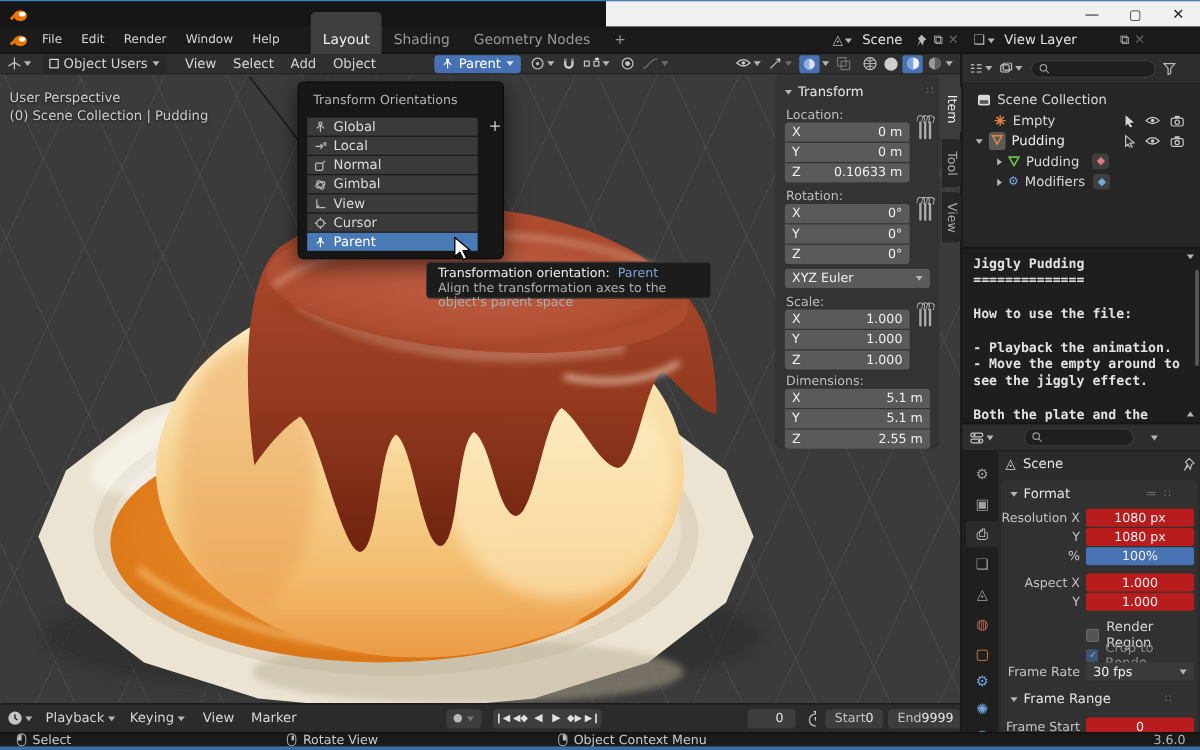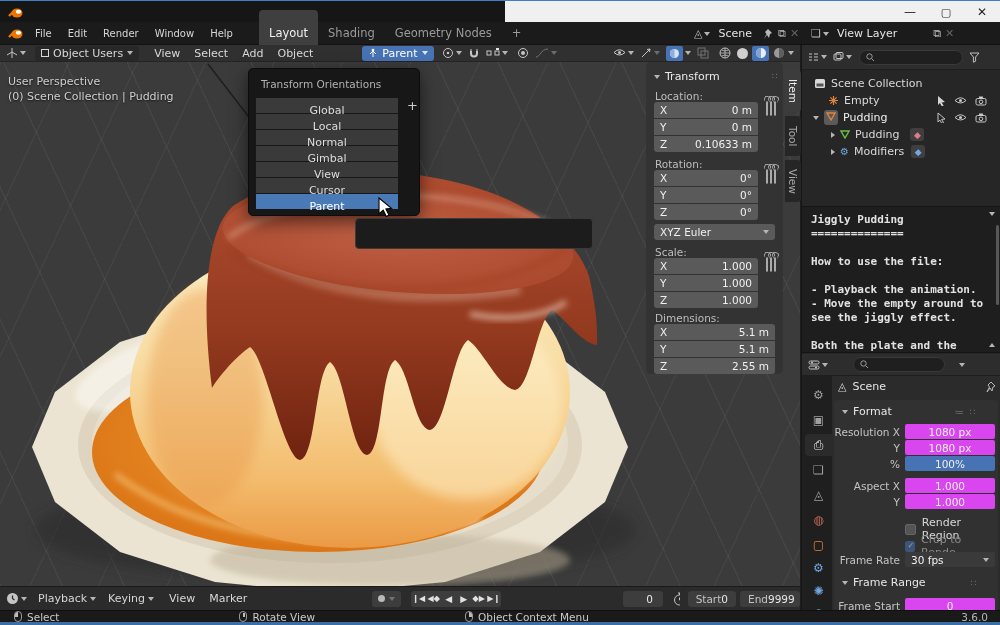--- a/index.html
+++ b/index.html
@@ -31,21 +31,21 @@
   .pill{display:flex;align-items:center;gap:4px;background:#282828;border-radius:3px;height:15px;padding:0 6px;}
   .pill.blue{background:#4772b4;color:#fff;}
   .hdr-ic{display:flex;align-items:center;gap:2px;margin:0 3px;color:#c5c5c5;}
   .sphere{width:11px;height:11px;border-radius:50%;display:inline-block;}
   .shade-btn{display:flex;align-items:center;justify-content:center;width:17px;height:15px;border-radius:2px;}
   .shade-btn.sel{background:#4772b4;}
   #vp-overlay{left:8px;top:74px;color:#cfcfcf;font-size:11px;line-height:15px;text-shadow:0 1px 2px rgba(0,0,0,.7);}
   
   #orient-menu{left:248px;top:68px;width:172px;height:148px;background:#171717;border:1px solid #0c0c0c;border-radius:5px;box-shadow:0 6px 18px rgba(0,0,0,.55);z-index:30;}
   #orient-title{position:absolute;left:12px;top:9px;color:#b2b2b2;font-size:10.5px;}
-  .om-item{position:absolute;left:7px;width:142px;height:15px;background:#3a3a3a;display:flex;align-items:center;gap:6px;padding:0 6px;color:#dcdcdc;font-size:11px;flex-direction:column;}
+  .om-item{position:absolute;left:7px;width:142px;height:15px;background:#3a3a3a;display:flex;align-items:center;gap:6px;padding:0 6px;color:#dcdcdc;font-size:11px;}
   .om-item.sel{background:#4a7ab5;color:#fff;}
   .om-plus{position:absolute;left:158px;top:29px;color:#cdcdcd;font-size:13px;}
   
   #tooltip{left:355px;top:218px;width:238px;height:31px;background:#1c1c1c;border:1px solid #3a3a3a;border-radius:4px;z-index:31;padding:3px 9px;line-height:12px;}
   #tooltip .l1{font-size:10.5px;color:#ececec;}
   #tooltip .l1 .val{color:#7aa5d8;}
   #tooltip .l2{font-size:10.5px;color:#adadad;}
   
   #npanel{left:646px;top:62px;width:137px;height:312px;background:rgba(51,51,51,.96);border-radius:5px;z-index:10;}
   .np-label{position:absolute;left:9px;color:#bdbdbd;font-size:10.5px;}
@@ -70,21 +70,21 @@
   .ol-row{position:absolute;height:17px;display:flex;align-items:center;font-size:11px;color:#d9d9d9;gap:5px;}
   .badge{width:14px;height:13px;background:#3f3f3f;border-radius:3px;display:flex;align-items:center;justify-content:center;font-size:9px;}
   #texted{position:absolute;left:0;top:161px;width:199px;height:147px;background:#1e1e1e;border-top:1px solid #151515;border-bottom:1px solid #151515;}
   #texted pre{margin:0;padding:6px 0 0 9px;font-family:"DejaVu Sans Mono","Liberation Mono",monospace;font-size:11px;line-height:14px;color:#e2e2e2;font-weight:bold;}
   #props{position:absolute;left:0;top:309px;width:199px;height:258px;background:#2b2b2b;overflow:hidden;}
   #props-tabs{position:absolute;left:0;top:22px;width:30px;height:236px;background:#1f1f1f;}
   .ptab{position:absolute;left:3px;width:27px;height:22px;display:flex;align-items:center;justify-content:center;font-size:12px;color:#9f9f9f;}
   .ptab.sel{background:#2b2b2b;border-radius:4px 0 0 4px;color:#e8e8e8;}
   .prow{position:absolute;display:flex;align-items:center;}
   .plabel{position:absolute;text-align:right;color:#c3c3c3;font-size:10.5px;}
-  .pfield{position:absolute;height:15px;background:#d946ef;border-radius:2px;display:flex;align-items:center;justify-content:center;font-size:10.5px;color:#f0f0f0;}
+  .pfield{position:absolute;height:15px;background:#b91c1c;border-radius:2px;display:flex;align-items:center;justify-content:center;font-size:10.5px;color:#f0f0f0;}
   .pfield.blue{background:#4772b4;}
   .pfield.drop{background:#3a3a3a;justify-content:space-between;padding:0 6px;}
   .cb{width:11px;height:11px;border-radius:2px;background:#545454;border:1px solid #656565;}
   .cb.checked{background:#4772b4;border-color:#4772b4;position:relative;}
   .cb.checked::after{content:"✓";position:absolute;left:1.5px;top:-1px;font-size:8px;color:#fff;}
   .phead{position:absolute;display:flex;align-items:center;gap:5px;color:#e6e6e6;font-size:11px;}
   .grip{color:#6f6f6f;font-size:9px;letter-spacing:1px;}
   
   #timeline{left:0;top:586px;width:800px;height:24px;background:#2b2b2b;border-top:1px solid #1a1a1a;display:flex;align-items:center;}
   .tfield{background:#3d3d3d;border-radius:3px;height:16px;display:flex;align-items:center;font-size:10.5px;color:#e6e6e6;}
@@ -369,20 +369,22 @@
         <span>Parent</span>
       </div>
     <div class="om-plus">+</div>
   </div>
 
   <svg class="abs" style="left:378px;top:197px;z-index:40" width="17" height="21">
       <path d="M1 1l12.5 10.4-5.6.6 3.1 6.1-2.7 1.4-3.1-6.3L1 16.8z" fill="#fff" stroke="#000" stroke-width="1.1"></path>
     </svg>
 
   <div class="abs" id="tooltip">
+    <div class="l1"><span>Transformation orientation:</span>&nbsp;&nbsp;<span class="val">Parent</span></div>
+    <div class="l2">Align the transformation axes to the object's parent space</div>
   </div>
 
   <div class="abs" id="npanel">
     <div class="row" style="position:absolute;left:8px;top:8px;gap:5px;color:#e8e8e8">
       <span class="tri-d"></span>
       <span>Transform</span>
       <span class="grip" style="position:absolute;left:118px;top:1px">∷</span>
     </div>
     <div class="np-label" style="top:28px">Location:</div>
     <div class="fgroup" style="top:40px">

